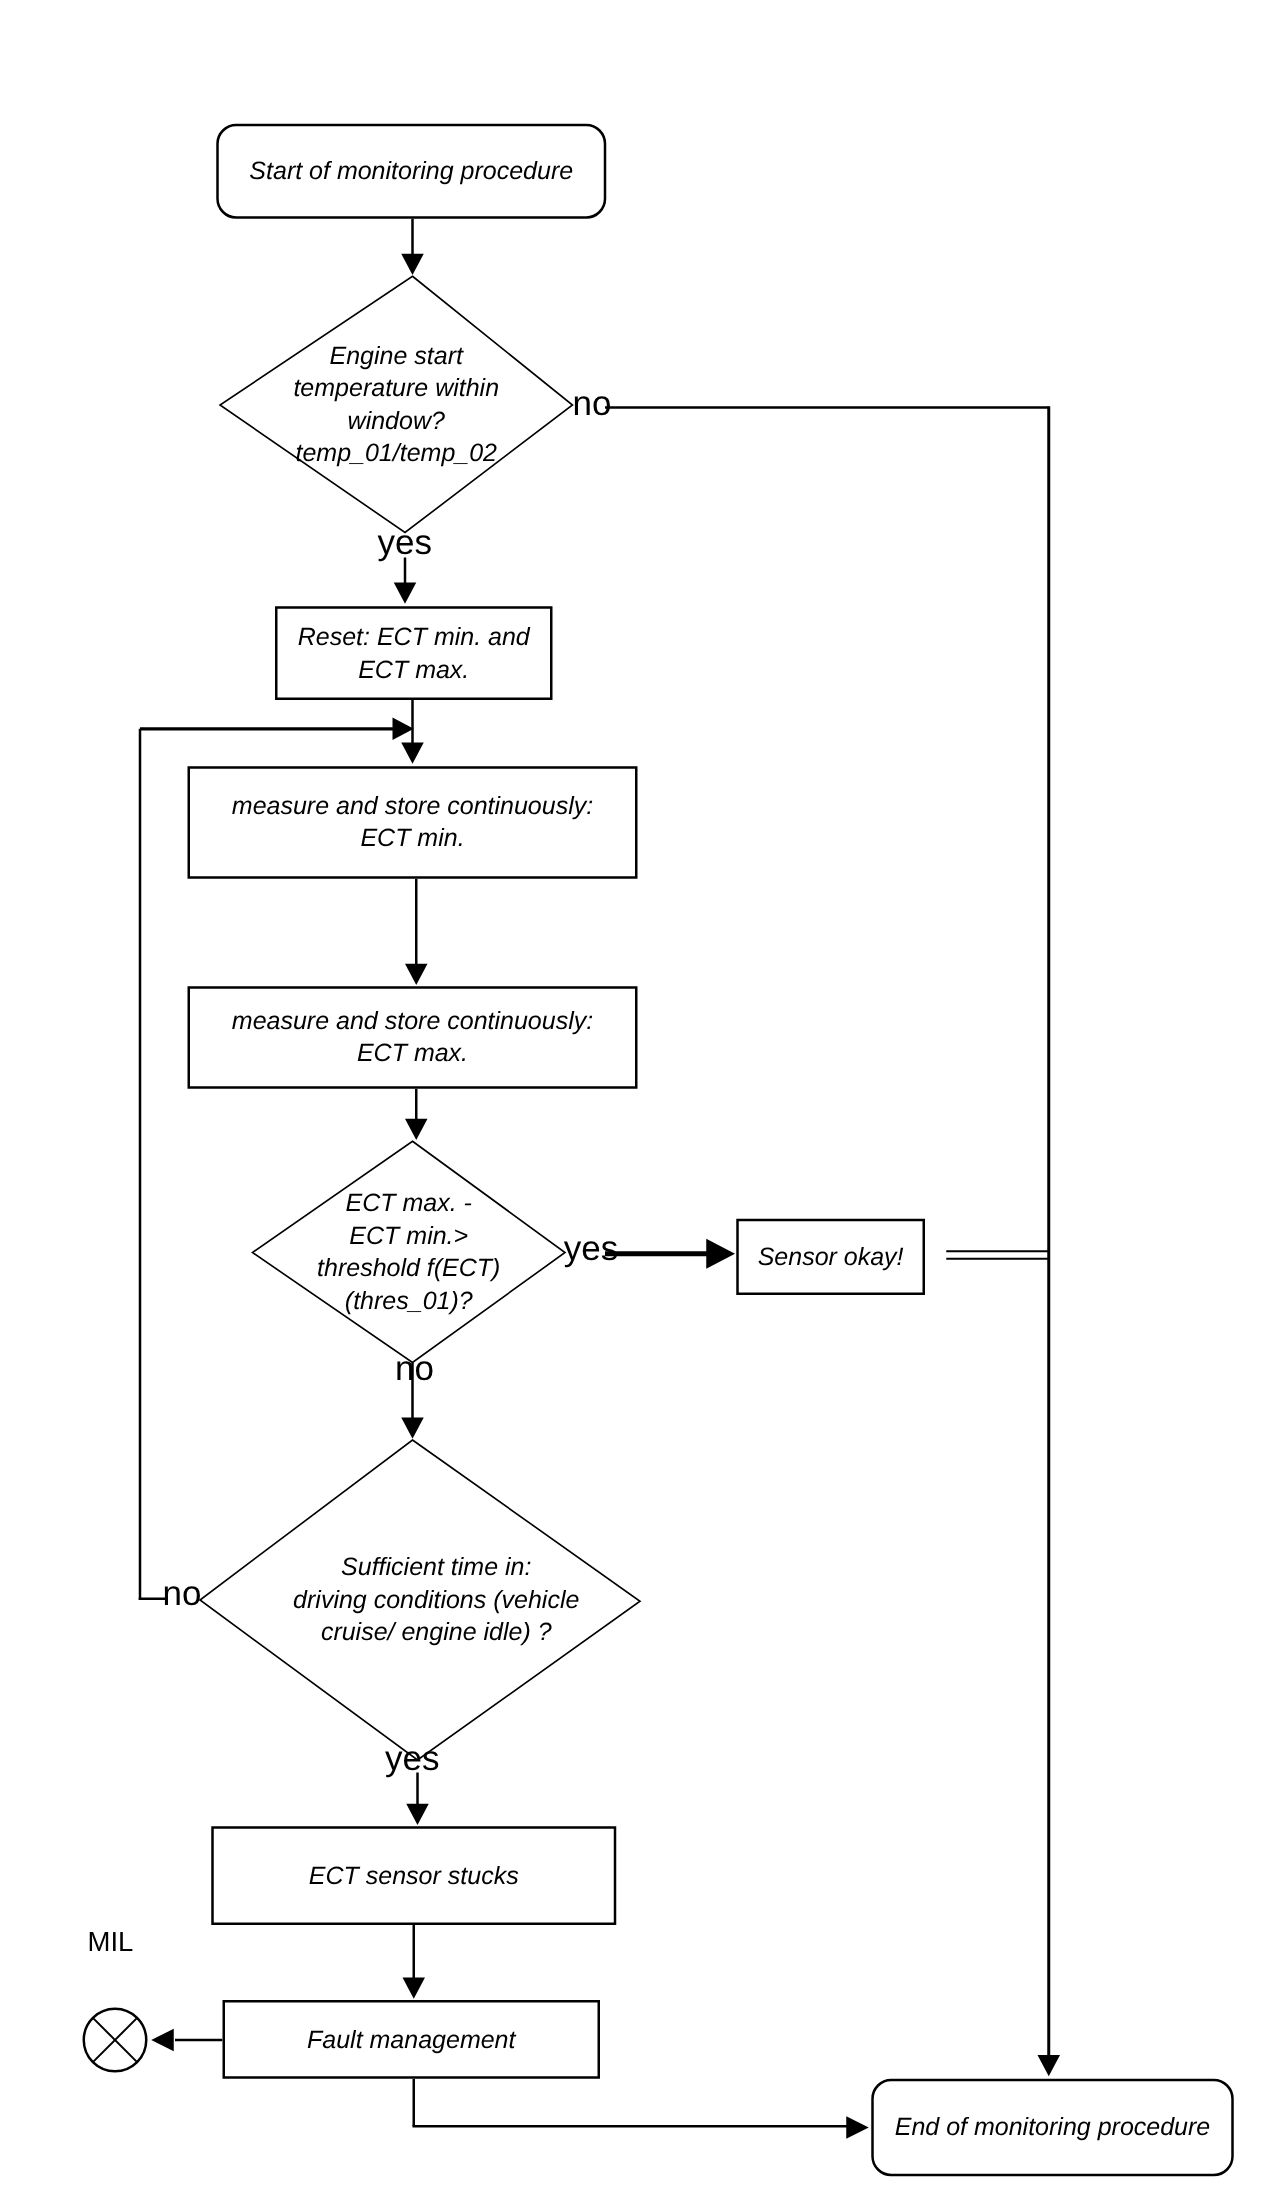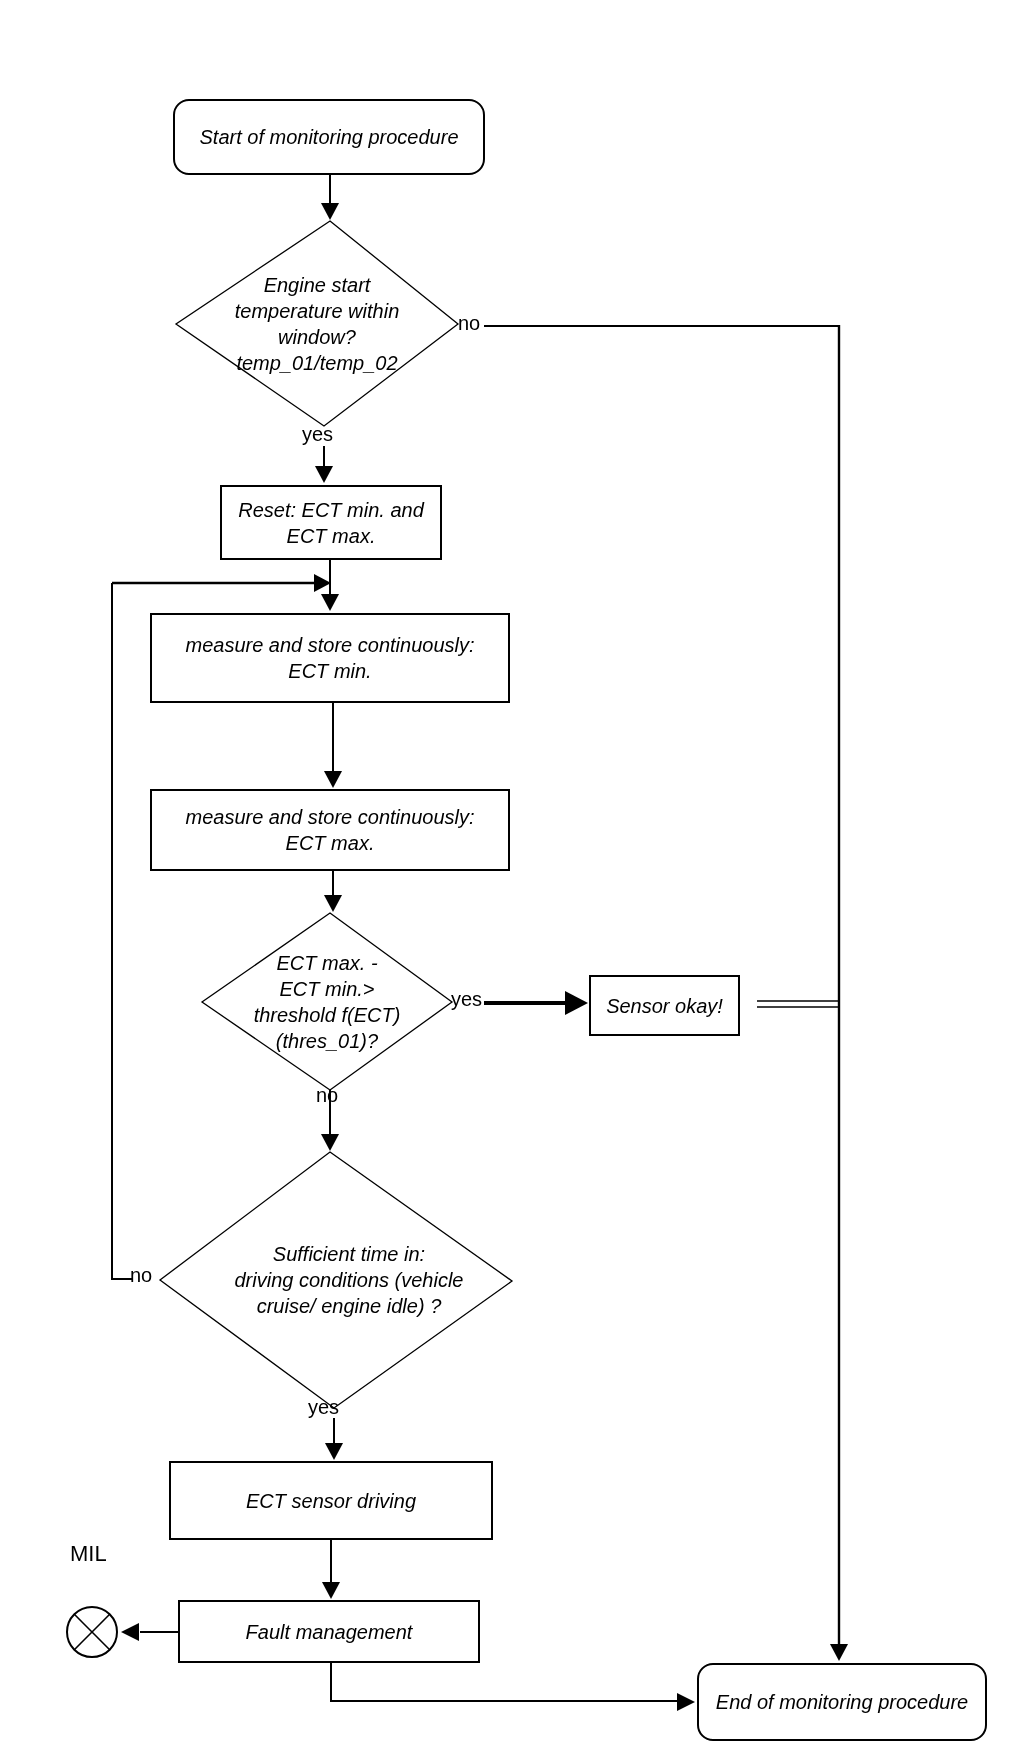--- a/index.html
+++ b/index.html
@@ -31,21 +31,21 @@
     text-align: center;
     font-size: 20px;
     line-height: 26px;
     box-sizing: border-box;
   }
   .box { border: 2px solid #000; background: #fff; }
   .terminator { border-radius: 16px; }
   .pre { white-space: pre-line; font-style: italic; }
   .elabel {
     position: absolute;
-    font-size: 20px;
+    font-size: 28px;
     line-height: 22px;
     white-space: nowrap;
   }
   .mil-label { font-size: 22px; }
 </style>
 </head>
 <body>
 
 <div class="page">
 
@@ -112,21 +112,21 @@
   <div class="node box" style="left:150px; top:789px; width:360px; height:82px;">
     <span class="pre">measure and store continuously:
 ECT max.</span>
   </div>
 
   <div class="node box" style="left:589px; top:975px; width:151px; height:61px;">
     <span class="pre">Sensor okay!</span>
   </div>
 
   <div class="node box" style="left:169px; top:1461px; width:324px; height:79px;">
-    <span class="pre">ECT sensor driving</span>
+    <span class="pre">ECT sensor stucks</span>
   </div>
 
   <div class="node box terminator" style="left:697px; top:1663px; width:290px; height:78px;">
     <span class="pre">End of monitoring procedure</span>
   </div>
 
   <div class="node box" style="left:178px; top:1600px; width:302px; height:63px;">
     <span class="pre">Fault management</span>
   </div>
 

